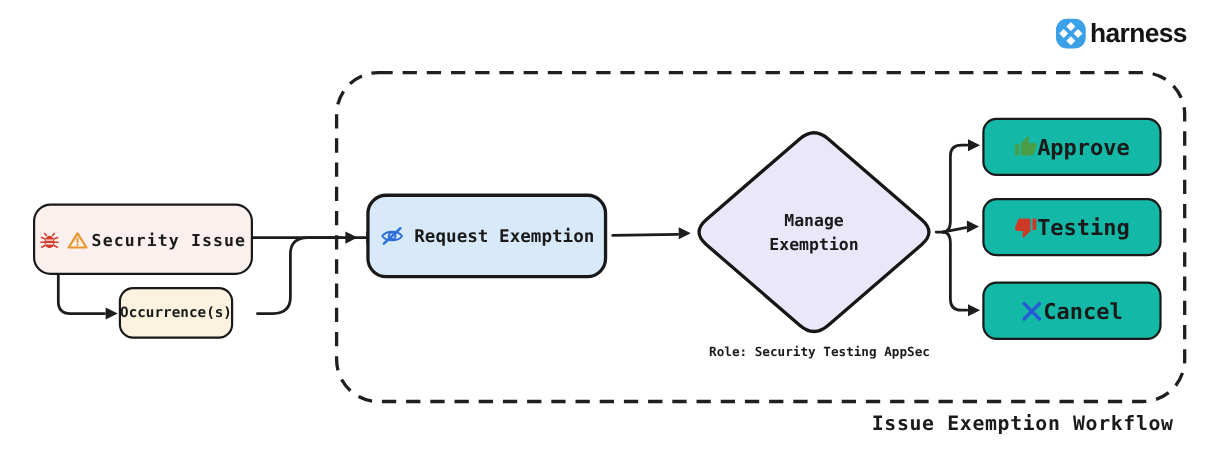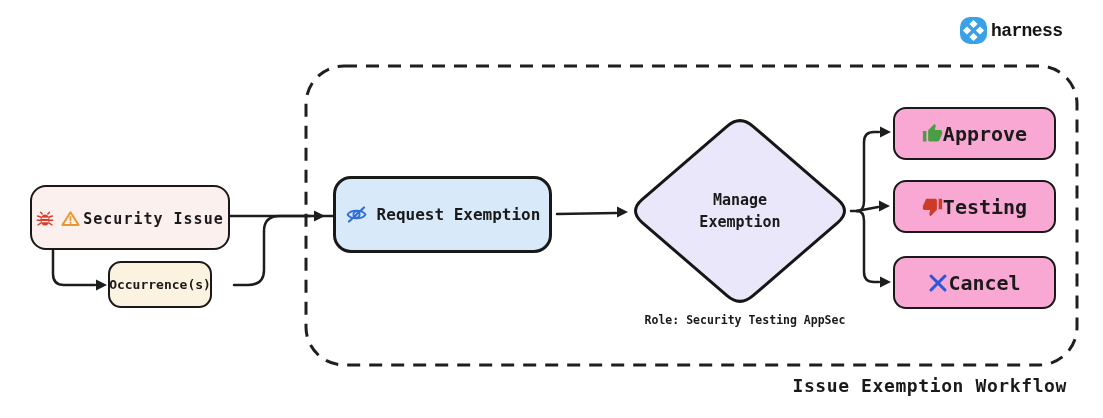--- a/index.html
+++ b/index.html
@@ -35,33 +35,33 @@
   .diamond-label{
     position:absolute;left:660px;top:189px;width:160px;text-align:center;
     font-size:15px;font-weight:700;line-height:22px;
   }
   .role-caption{
     position:absolute;left:625px;top:313px;width:240px;text-align:center;
     font-size:11.5px;font-weight:700;white-space:nowrap;
   }
   .decision{
     left:893px;width:163px;height:53px;border-radius:13px;
-    font-size:20px;font-weight:700;background:#f9a8d4;
+    font-size:20px;font-weight:700;background:#14b8a6;
   }
   .decision .lbl{white-space:nowrap;}
   .approve{top:107px}
   .reject{top:180px}
   .cancel{top:256px}
   .workflow-caption{
     position:absolute;right:36px;top:375px;font-size:18px;font-weight:700;
     letter-spacing:0.6px;white-space:nowrap;
   }
   .logo{position:absolute;left:959px;top:16px;display:flex;align-items:center;gap:3px;}
   .wordmark{
-    font-family:Liberation Mono, monospace;font-weight:700;font-size:18px;
+    font-family:Liberation Sans, sans-serif;font-weight:700;font-size:24px;
     color:#141414;letter-spacing:-0.6px;
   }
 </style>
 </head>
 <body>
 
 <div class="canvas">
 
   <svg class="layer" width="1103" height="418" viewBox="0 0 1103 418">
 

